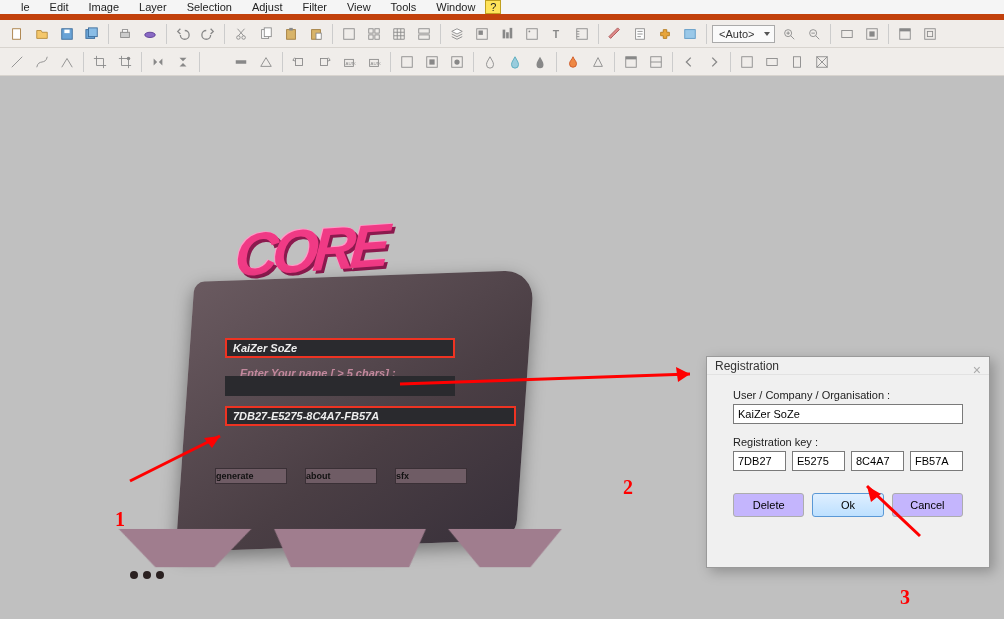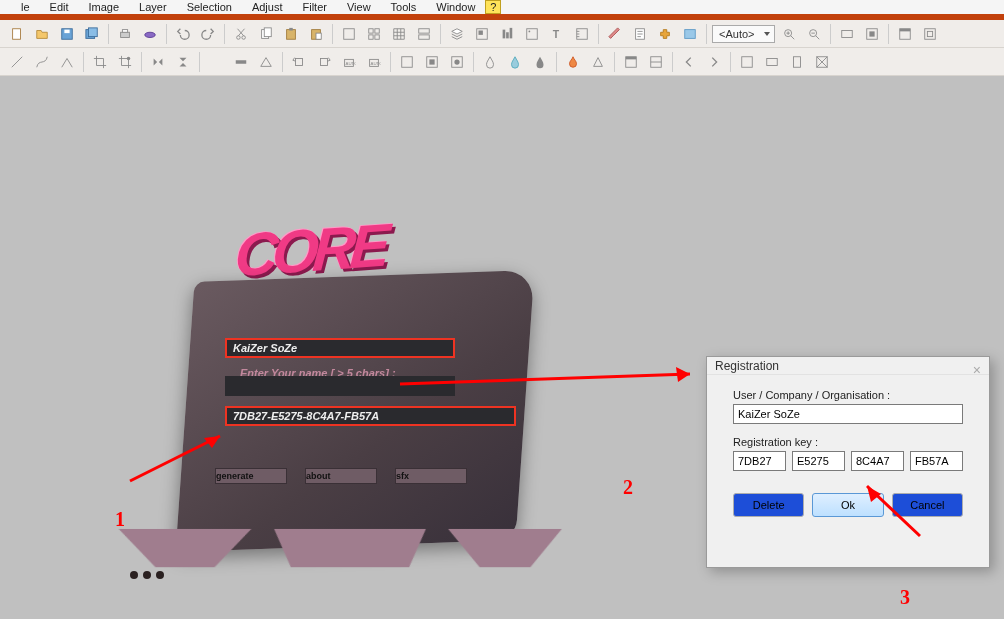--- a/index.html
+++ b/index.html
@@ -44,21 +44,21 @@
 
 .reg-dialog { position:absolute; right:14px; top:280px; width:284px; height:212px; background:#f0f0f0; border:1px solid #9a9a9a; box-shadow:4px 4px 12px rgba(0,0,0,.25);}
 .reg-title { height:18px; padding:0 8px; display:flex; align-items:center; font-size:12px; color:#333; background:#f0f0f0; border-bottom:1px solid #e2e2e2; position:relative;}
 .reg-title .close { position:absolute; right:8px; top:5px; color:#aaa; font-size:14px;}
 .reg-body { padding:14px 26px 10px; font-size:11px; color:#222;}
 .reg-body label { display:block; margin-bottom:3px; }
 .reg-body input { width:100%; height:20px; border:1px solid #7a7a7a; padding:2px 4px; font-size:11px; margin-bottom:12px; background:#fff;}
 .key-row { display:flex; gap:6px; margin-bottom:22px;}
 .key-row input { width:25%; margin-bottom:0;}
 .btn-row { display:flex; justify-content:flex-end; gap:8px;}
-.btn-row button { width:72px; height:24px; font-size:11px; border:1px solid #adadad; background:#1d4ed8; border-radius:3px;}
+.btn-row button { width:72px; height:24px; font-size:11px; border:1px solid #adadad; background:#c4b5fd; border-radius:3px;}
 .btn-row .ok { background:linear-gradient(#dfefff,#bde0ff); border-color:#5a98d6;}
 
 
 .anno { position:absolute; color:#f00; font-size:20px; font-weight:bold; font-family:"Times New Roman",serif;}
 .n1{left:115px; top:432px;} .n2{left:623px; top:400px;} .n3{left:900px; top:510px;}
 svg.arrow{position:absolute; pointer-events:none;}
 </style>
 </head>
 <body>
 

